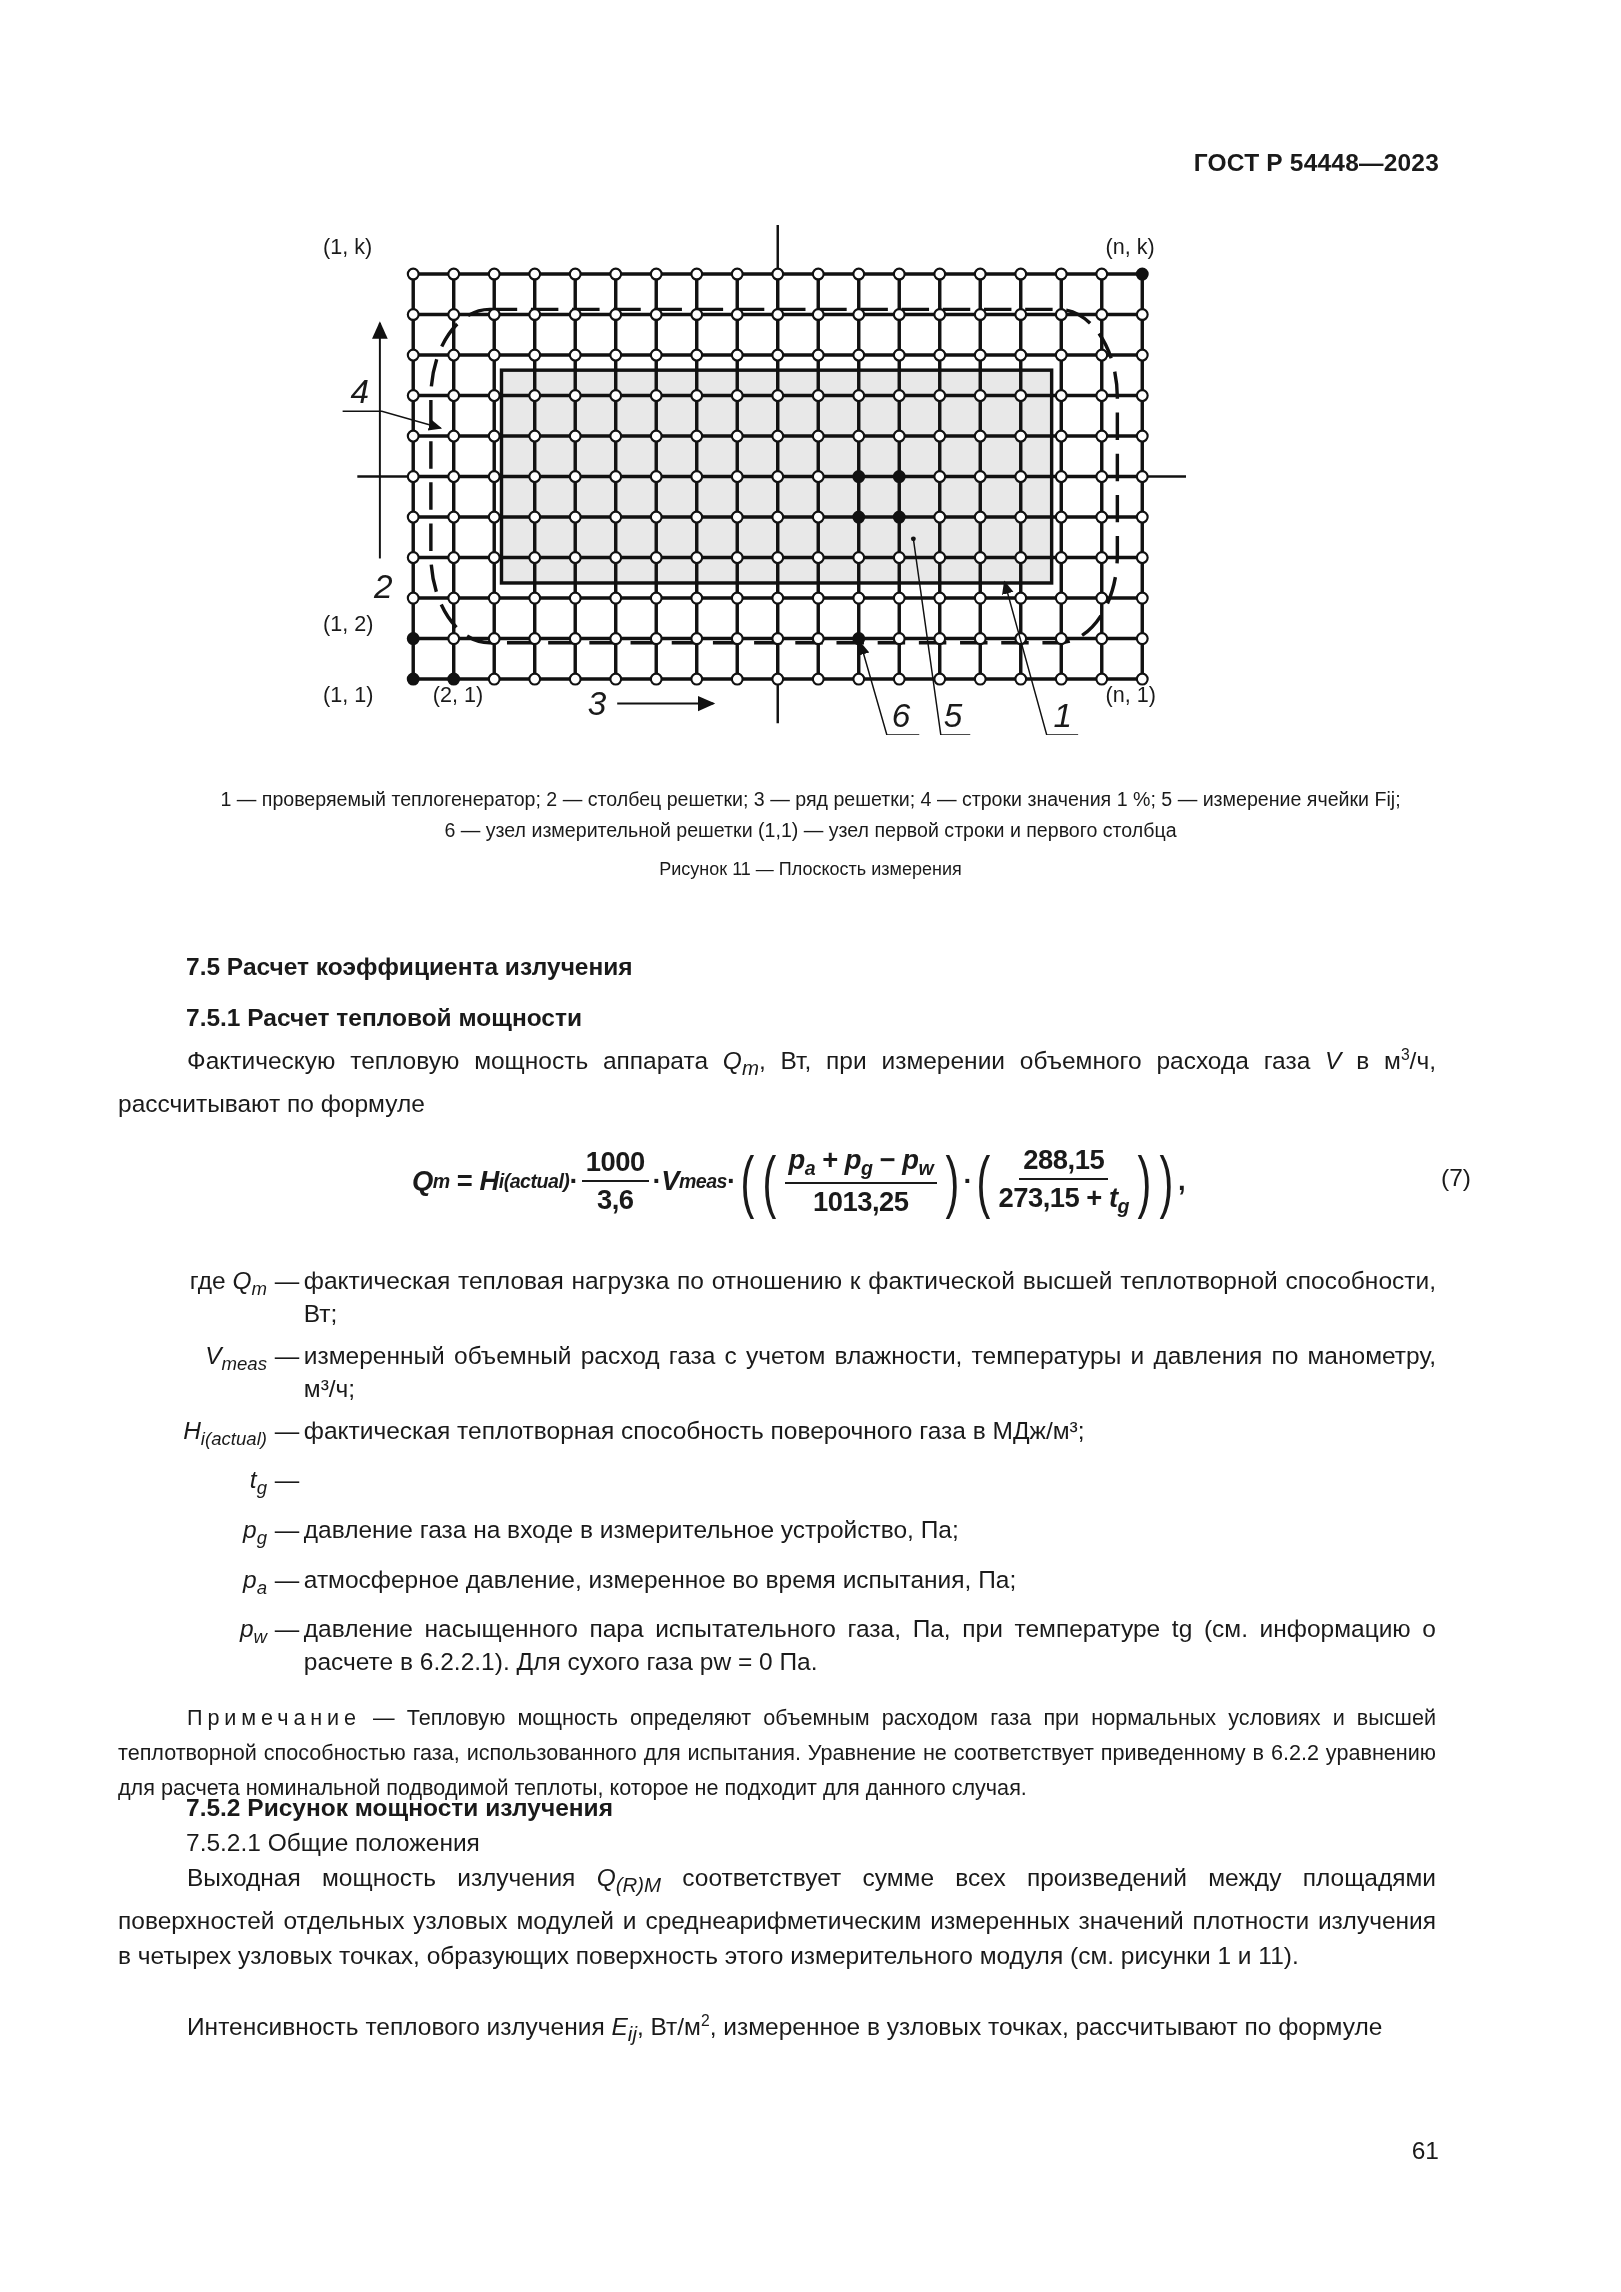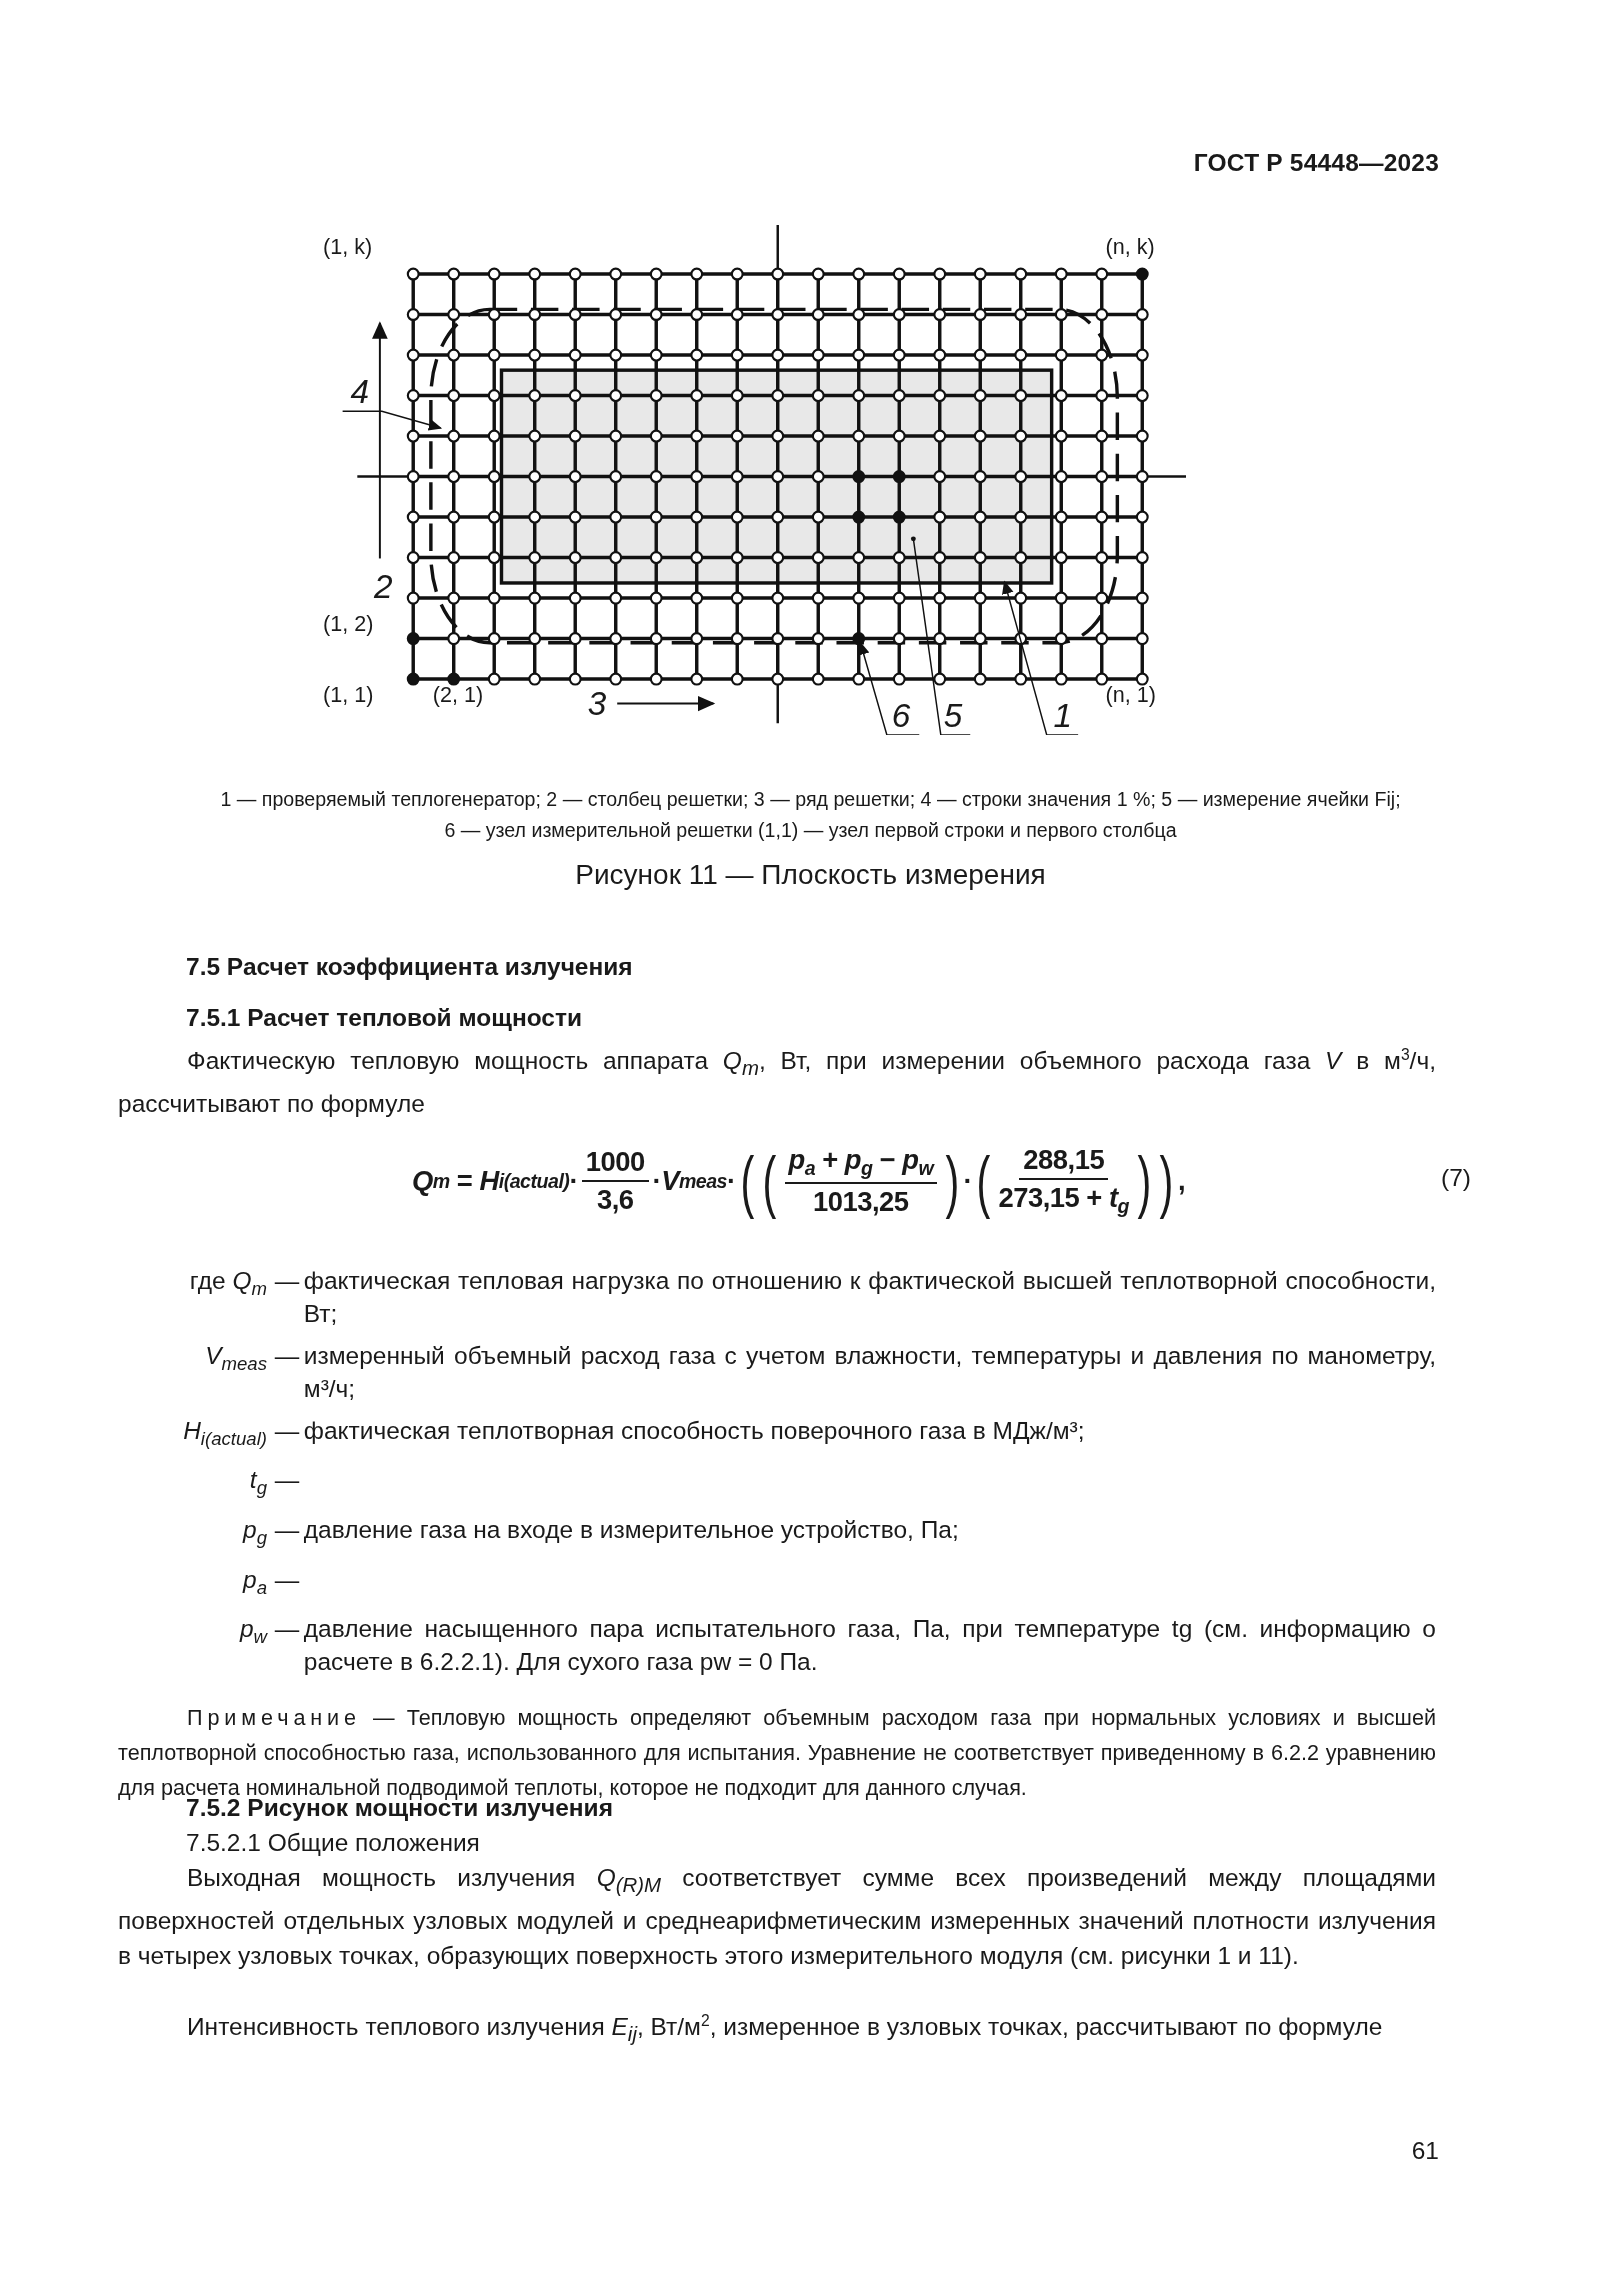--- a/index.html
+++ b/index.html
@@ -3,21 +3,21 @@
 <meta charset="utf-8">
 <style>
   html, body { margin: 0; padding: 0; background: #ffffff; }
   body { width: 1621px; height: 2293px; position: relative; font-family: "Liberation Sans", sans-serif; color: #1a1a1a; overflow: hidden; }
   .abs { position: absolute; }
   .header { right: 182px; top: 149px; font-size: 24.5px; font-weight: bold; letter-spacing: 0.2px; }
   #figure { position: absolute; left: 323px; top: 225px; }
   .fig-label { font-family: "Liberation Sans", sans-serif; font-size: 22px; fill: #1a1a1a; }
   .fig-num { font-family: "Liberation Sans", sans-serif; font-size: 34px; font-style: italic; fill: #1a1a1a; }
   .legend { left: 98px; width: 1425px; top: 784px; text-align: center; font-size: 19.6px; line-height: 31px; }
-  .caption { left: 0; width: 1621px; top: 859px; text-align: center; font-size: 28px; }
+  .caption { left: 0; width: 1621px; top: 859px; text-align: center; font-size: 18px; }
   .text { font-size: 24.5px; line-height: 35px; }
   .h { font-weight: bold; font-size: 24.5px; }
   .formula-row { top: 1137px; left: 412px; width: 1059px; height: 88px; }
   .formula { position: absolute; left: 0; top: 0; font-family: "Liberation Sans", sans-serif; font-weight: bold; font-size: 27.4px; display: flex; align-items: center; height: 88px; letter-spacing: -0.5px; }
   .formula .frac { display: inline-flex; flex-direction: column; align-items: center; margin: 0 3.9px; }
   .formula .frac .num { border-bottom: 2px solid #1a1a1a; padding: 0 3.9px 2px 3.9px; }
   .formula .frac .den { padding-top: 2px; }
   .formula i { font-style: italic; }
   .formula sub { font-size: 19.6px; font-style: italic; }
   .formula .bigp { font-size: 69px; font-weight: normal; line-height: 1; transform: scaleX(0.6); display: inline-block; }
@@ -380,20 +380,21 @@
     <div class="def-dash">—</div>
   </div>
   <div class="def-row">
     <div class="def-sym"><i>p</i><sub>g</sub></div>
     <div class="def-dash">—</div>
     <div class="def-text">давление газа на входе в измерительное устройство, Па;</div>
   </div>
   <div class="def-row">
     <div class="def-sym"><i>p</i><sub>a</sub></div>
     <div class="def-dash">—</div>
+    <div class="def-text">атмосферное давление, измеренное во время испытания, Па;</div>
   </div>
   <div class="def-row">
     <div class="def-sym"><i>p</i><sub>w</sub></div>
     <div class="def-dash">—</div>
     <div class="def-text">давление насыщенного пара испытательного газа, Па, при температуре tg (см. информацию о расчете в 6.2.2.1). Для сухого газа pw = 0 Па.</div>
   </div>
 </div>
 
 <div class="abs note">
   <span style="padding-left:69px"></span><span class="spaced">Примечание</span><span> — Тепловую мощность определяют объемным расходом газа при нормальных условиях и высшей теплотворной способностью газа, использованного для испытания. Уравнение не соответствует приведенному в 6.2.2 уравнению для расчета номинальной подводимой теплоты, которое не подходит для данного случая.</span>

